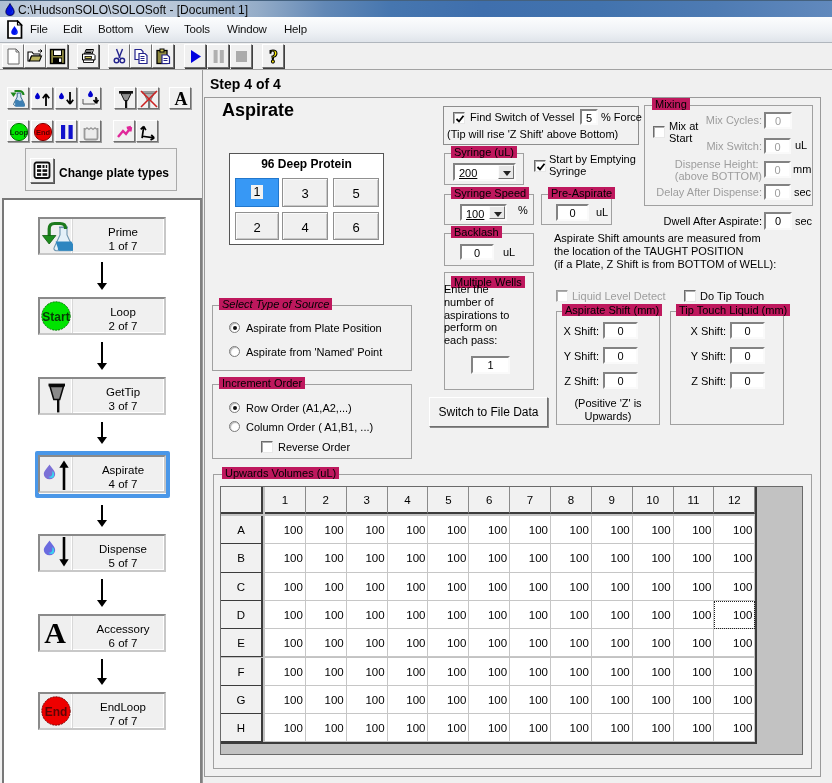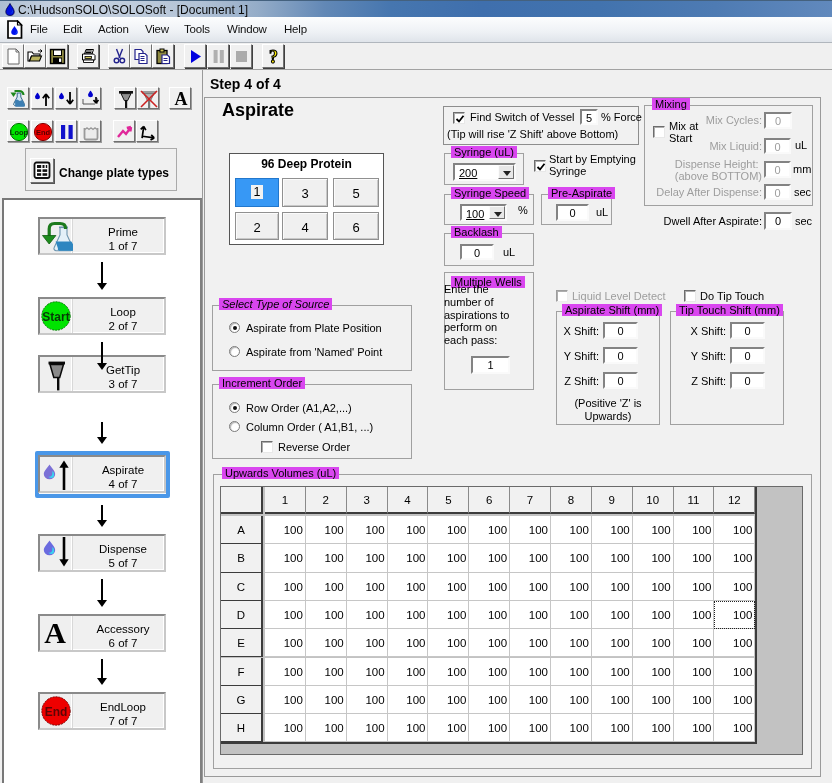--- a/index.html
+++ b/index.html
@@ -39,21 +39,21 @@
 .selstep{position:absolute;left:35px;width:135px;height:47px;border:4px solid #4a97e8;border-radius:2px;background:#f6fafd;}
 .arrow{position:absolute;left:101px;width:2px;background:#000;}
 .ahead{position:absolute;left:97px;width:0;height:0;border-left:5px solid transparent;border-right:5px solid transparent;border-top:7px solid #000;}
 
 #vline{left:202px;top:70px;width:1px;height:713px;background:#9a9a9a;}
 #steplbl{left:210px;top:76px;font-size:14px;font-weight:bold;}
 #panel{left:204px;top:97px;width:617px;height:680px;background:#f1f1f1;border:1px solid #9a9a9a;}
 
 #asplbl{left:222px;top:100px;font-size:18px;font-weight:bold;}
 .gbox{position:absolute;border:1px solid #a0a0a0;}
-.glab{position:absolute;background:#d946ef;padding:0 3px;font-size:11px;white-space:nowrap;text-align:right;}
+.glab{position:absolute;background:#be185d;padding:0 3px;font-size:11px;white-space:nowrap;text-align:right;}
 .inp{position:absolute;background:#fff;border-top:2px solid #838383;border-left:2px solid #838383;border-right:2px solid #fafafa;border-bottom:2px solid #fafafa;text-align:center;font-size:11px;}
 .inp span{position:relative;top:1px;}
 .lbl{position:absolute;font-size:11px;white-space:nowrap;}
 .gray{color:#9d9d9d;}
 .cb{position:absolute;width:12px;height:12px;background:#fff;border-top:1px solid #6d6d6d;border-left:1px solid #6d6d6d;border-right:1px solid #e8e8e8;border-bottom:1px solid #e8e8e8;box-shadow:inset 1px 1px 0 #aeaeae;}
 .cb svg{position:absolute;left:1px;top:1px;}
 .cbd{border-color:#9d9d9d #eee #eee #9d9d9d;}
 .rb{position:absolute;width:11px;height:11px;border-radius:50%;background:#fff;border:1px solid #7a7a7a;box-shadow:inset 1px 1px 1px #b5b5b5;}
 .rb i{position:absolute;left:3px;top:3px;width:4px;height:4px;border-radius:50%;background:#111;}
 .combo{position:absolute;background:#fff;border-top:2px solid #838383;border-left:2px solid #838383;border-right:2px solid #fafafa;border-bottom:2px solid #fafafa;}
@@ -74,21 +74,21 @@
 
 <div id="menubar" class="abs">
  <svg class="abs" style="left:7px;top:3px" width="16" height="19" viewBox="0 0 16 19">
   <path d="M1 1 h9.5 l4 4 V18 H1 Z" fill="#fff" stroke="#000" stroke-width="1.7"></path>
   <path d="M10.5 1 l4 4 h-4 Z" fill="#fff" stroke="#000" stroke-width="1.2"></path>
   <path d="M7.5 6 C6.9 7.5 4.2 10 4.2 12 a3.3 3 0 0 0 6.6 0 C10.8 10 8.1 7.5 7.5 6 Z" fill="#0011ee"></path>
   <path d="M9.2 11 a2.2 2.2 0 0 1 -1.8 3.2 a2.4 2 0 0 0 1.8 -3.2 Z" fill="#44ddff"></path>
  </svg>
 <span class="mi" style="left:30px">File</span>
 <span class="mi" style="left:63px">Edit</span>
-<span class="mi" style="left:98px">Action</span>
+<span class="mi" style="left:98px">Bottom</span>
 <span class="mi" style="left:145px">View</span>
 <span class="mi" style="left:184px">Tools</span>
 <span class="mi" style="left:227px">Window</span>
 <span class="mi" style="left:284px">Help</span>
 </div>
 <div id="toolbar" class="abs">
 <div class="tbtn" style="left:2px">
         <svg width="17" height="17" viewBox="0 0 17 17">
           <path d="M3 1 h8 l3 3 v12 h-11 Z" fill="#fff" stroke="#666"></path>
           <path d="M11 1 v3 h3" fill="none" stroke="#666"></path>
@@ -280,21 +280,21 @@
         </svg></div>
       <div class="stext">Prime<br>1 of 7</div>
     </div>
 <div class="step" style="top:297px">
       <div class="icell"><svg width="33" height="34" viewBox="0 0 33 34">
           <circle cx="16" cy="17" r="14.2" fill="#00e400" stroke="#0a7a0a" stroke-dasharray="2 1"></circle>
           <text x="16" y="21.5" font-size="12" font-weight="bold" text-anchor="middle" fill="#073807">Start</text>
         </svg></div>
       <div class="stext">Loop<br>2 of 7</div>
     </div>
-<div class="step" style="top:355px">
+<div class="step" style="top:377px">
       <div class="icell"><svg width="33" height="34" viewBox="0 0 33 34">
           <rect x="8.5" y="4.6" width="16.5" height="2.8" fill="#0a0a0a"></rect>
           <path d="M10 7.4 h13.5 l-3.8 13 h-5.9 Z" fill="#8a8a8a" stroke="#0a0a0a" stroke-width="1.5"></path>
           <rect x="17" y="20.4" width="2.4" height="13" fill="#0a0a0a"></rect>
         </svg></div>
       <div class="stext">GetTip<br>3 of 7</div>
     </div>
 <div class="step" style="top:455px">
       <div class="icell"><svg width="33" height="34" viewBox="0 0 33 34">
           <path d="M9.5 7.5 C8.2 10 3.8 13.6 3.8 17 A5.7 5.3 0 0 0 15.2 17 C15.2 13.6 10.8 10 9.5 7.5 Z" fill="#7b70d6"></path>
@@ -405,53 +405,55 @@
 <div class="inp" style="left:556px;top:204px;width:33px;height:17px;"><span>0</span></div>
 <div class="lbl " style="left:596px;top:206px;">uL</div>
 <div class="gbox" style="left:444px;top:233px;width:90px;height:33px;"></div>
 <div class="glab" style="left:451px;top:226px;">Backlash</div>
 <div class="inp" style="left:460px;top:244px;width:34px;height:16px;"><span>0</span></div>
 <div class="lbl " style="left:503px;top:246px;">uL</div>
 <div class="gbox" style="left:444px;top:272px;width:90px;height:118px;"></div>
 <div class="glab" style="left:451px;top:276px;">Multiple Wells</div>
 <div class="lbl" style="left:444px;top:283px;width:90px;line-height:12.8px;">Enter the<br>number of<br>aspirations to<br>perform on<br>each pass:</div>
 <div class="inp" style="left:471px;top:356px;width:39px;height:18px;"><span>1</span></div>
+<div class="btn abs" style="left:429px;top:397px;width:119px;height:30px;line-height:28px;">Switch to File Data</div>
 <div class="gbox" style="left:644px;top:105px;width:169px;height:101px;"></div>
 <div class="glab" style="left:652px;top:98px;">Mixing</div>
 <div class="cb abs" style="left:653px;top:126px;"></div>
 <div class="lbl " style="left:669px;top:120px;">Mix at<br>Start</div>
 <div class="lbl gray" style="right:70px;top:114px;">Mix Cycles:</div>
 <div class="inp" style="left:764px;top:112px;width:28px;height:17px;"><span style="color:#9d9d9d">0</span></div>
-<div class="lbl gray" style="right:70px;top:140px;">Mix Liquid:</div>
+<div class="lbl gray" style="right:70px;top:140px;">Mix Switch:</div>
 <div class="inp" style="left:764px;top:138px;width:27px;height:16px;"><span style="color:#9d9d9d">0</span></div>
 <div class="lbl " style="left:795px;top:139px;">uL</div>
 <div class="lbl gray" style="right:70px;top:158px;">Dispense Height:<br>(above BOTTOM)</div>
 <div class="inp" style="left:764px;top:161px;width:27px;height:17px;"><span style="color:#9d9d9d">0</span></div>
 <div class="lbl " style="left:793px;top:163px;">mm</div>
 <div class="lbl gray" style="right:70px;top:186px;">Delay After Dispense:</div>
 <div class="inp" style="left:764px;top:184px;width:27px;height:16px;"><span style="color:#9d9d9d">0</span></div>
 <div class="lbl " style="left:794px;top:186px;">sec</div>
 <div class="lbl " style="right:70px;top:215px;">Dwell After Aspirate:</div>
 <div class="inp" style="left:764px;top:212px;width:28px;height:18px;"><span>0</span></div>
 <div class="lbl " style="left:795px;top:215px;">sec</div>
+<div class="lbl " style="left:554px;top:232px;line-height:13px;">Aspirate Shift amounts are measured from<br>the location of the TAUGHT POSITION<br>(if a Plate, Z Shift is from BOTTOM of WELL):</div>
 <div class="cb cbd abs" style="left:556px;top:290px;"></div>
 <div class="lbl gray" style="left:572px;top:290px;">Liquid Level Detect</div>
 <div class="cb abs" style="left:684px;top:290px;"></div>
 <div class="lbl " style="left:700px;top:290px;">Do Tip Touch</div>
 <div class="gbox" style="left:556px;top:311px;width:104px;height:114px;"></div>
 <div class="glab" style="left:562px;top:304px;">Aspirate Shift (mm)</div>
 <div class="lbl " style="right:233px;top:325px;">X Shift:</div>
 <div class="inp" style="left:603px;top:322px;width:35px;height:17px;"><span>0</span></div>
 <div class="lbl " style="right:233px;top:350px;">Y Shift:</div>
 <div class="inp" style="left:603px;top:347px;width:35px;height:17px;"><span>0</span></div>
 <div class="lbl " style="right:233px;top:375px;">Z Shift:</div>
 <div class="inp" style="left:603px;top:372px;width:35px;height:17px;"><span>0</span></div>
 <div class="lbl" style="left:556px;top:397px;width:104px;text-align:center;line-height:13px;">(Positive 'Z' is<br>Upwards)</div>
 <div class="gbox" style="left:670px;top:311px;width:114px;height:114px;"></div>
-<div class="glab" style="left:676px;top:304px;">Tip Touch Shift (mm)</div>
+<div class="glab" style="left:676px;top:304px;">Tip Touch Liquid (mm)</div>
 <div class="lbl " style="right:106px;top:325px;">X Shift:</div>
 <div class="inp" style="left:730px;top:322px;width:35px;height:17px;"><span>0</span></div>
 <div class="lbl " style="right:106px;top:350px;">Y Shift:</div>
 <div class="inp" style="left:730px;top:347px;width:35px;height:17px;"><span>0</span></div>
 <div class="lbl " style="right:106px;top:375px;">Z Shift:</div>
 <div class="inp" style="left:730px;top:372px;width:35px;height:17px;"><span>0</span></div>
 <div class="gbox" style="left:213px;top:474px;width:599px;height:295px;"></div>
 <div class="glab" style="left:222px;top:467px;">Upwards Volumes (uL)</div>
 <div class="abs" style="left:220px;top:486px;width:583px;height:269px;background:#c2c2c2;border:1px solid #6a6a6a;">
 <div class="abs" style="left:0px;top:0px;width:42.0px;height:27px;background:#f1f1f1;border-right:2px solid #3c3c3c;border-bottom:2px solid #3c3c3c;"></div>

